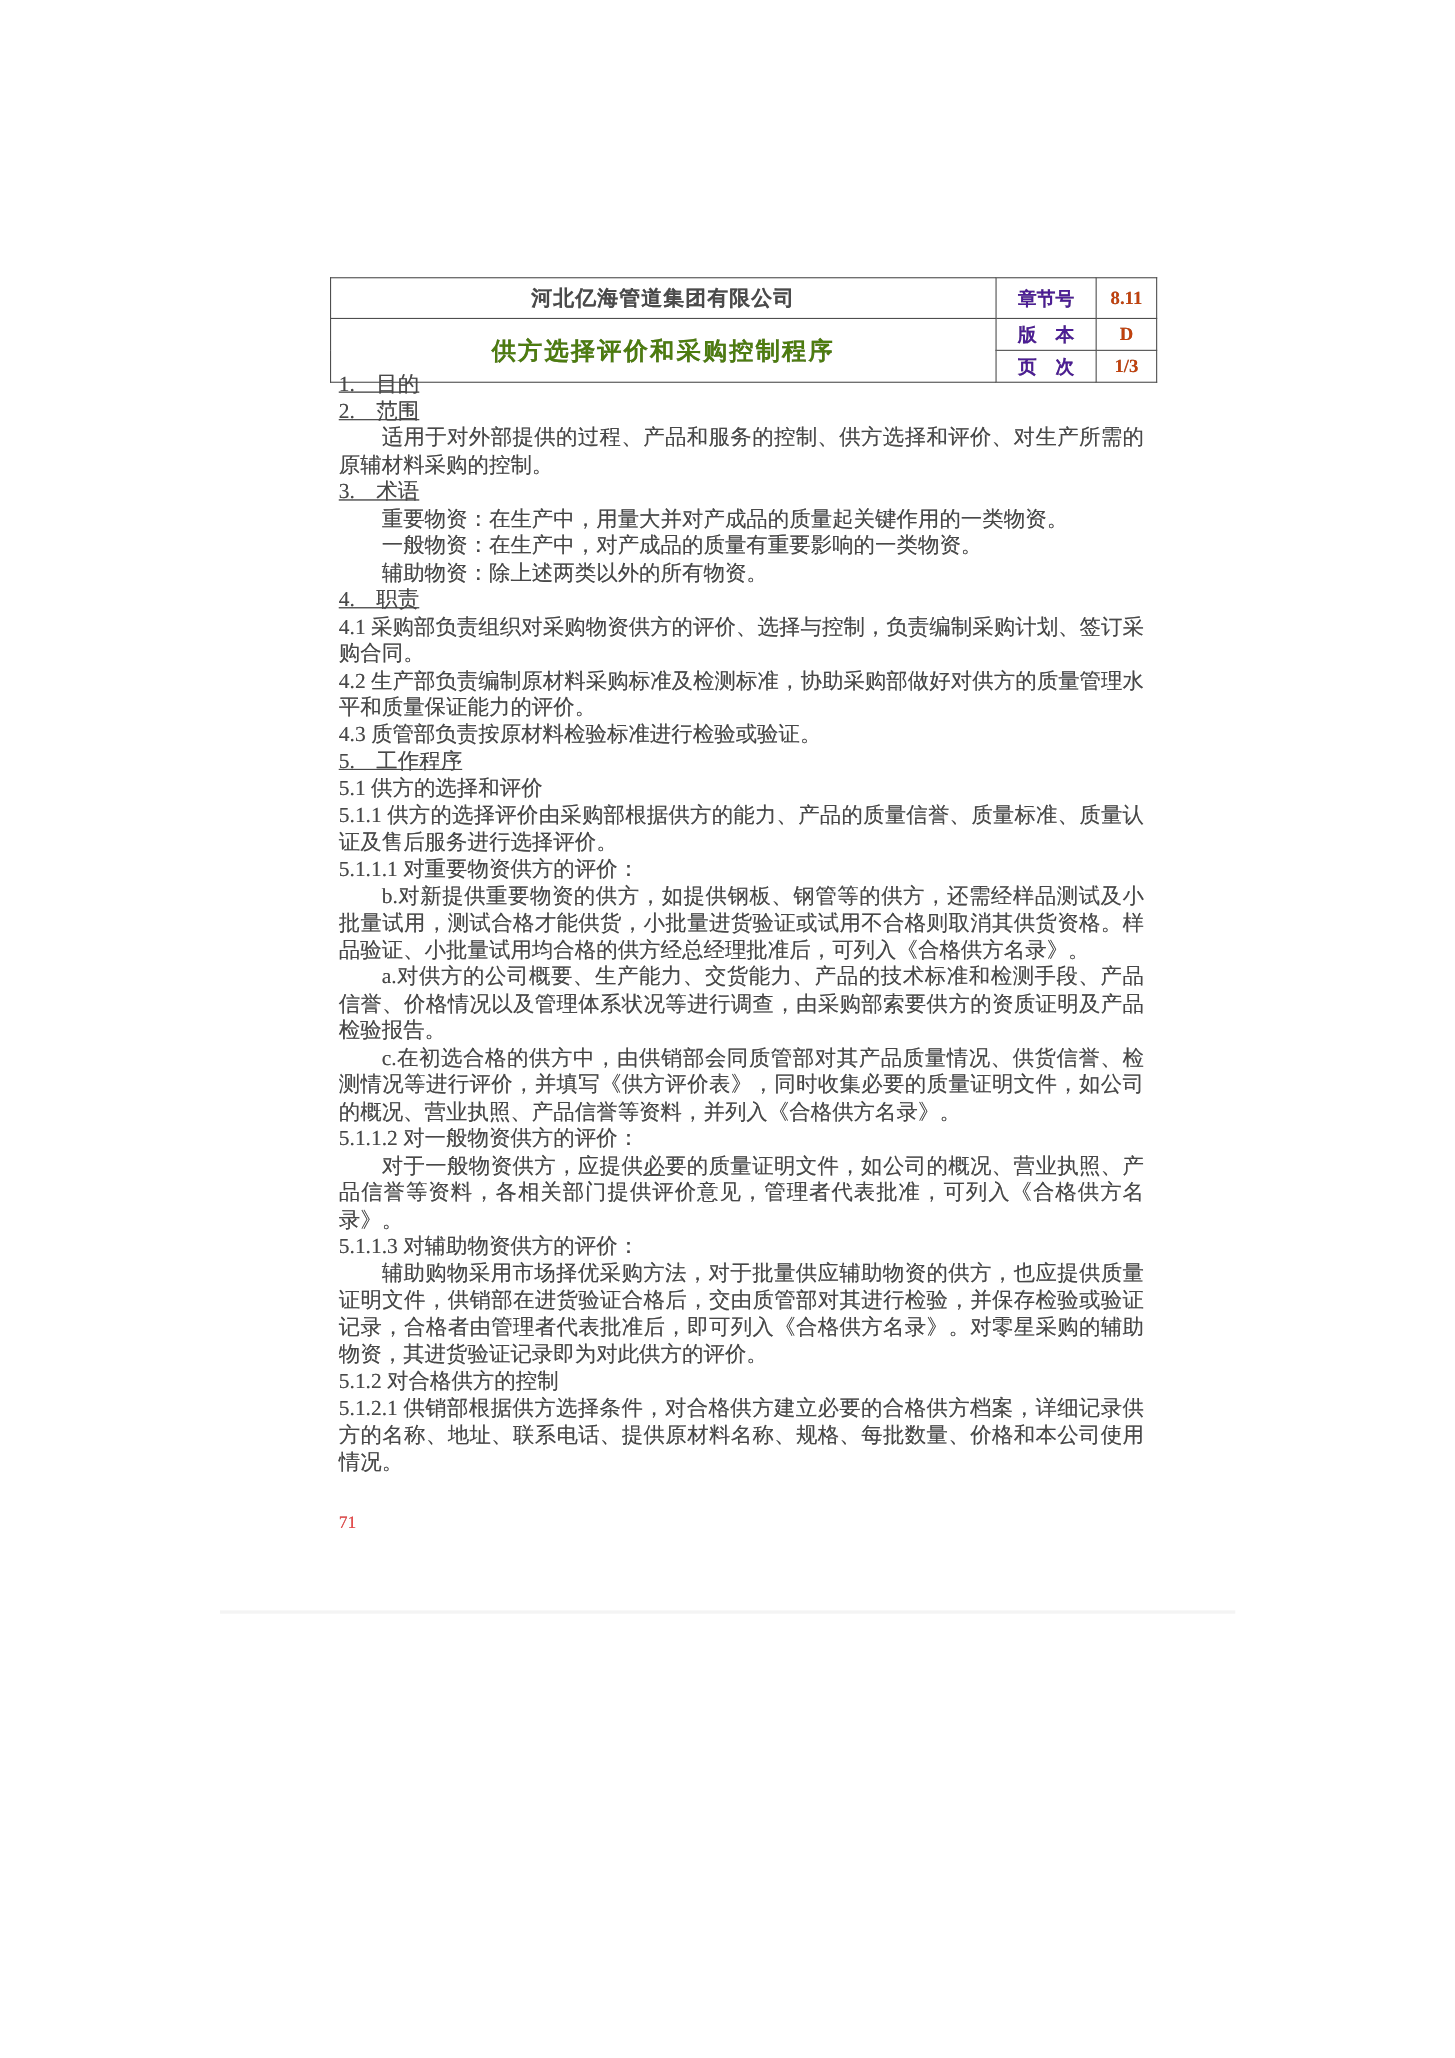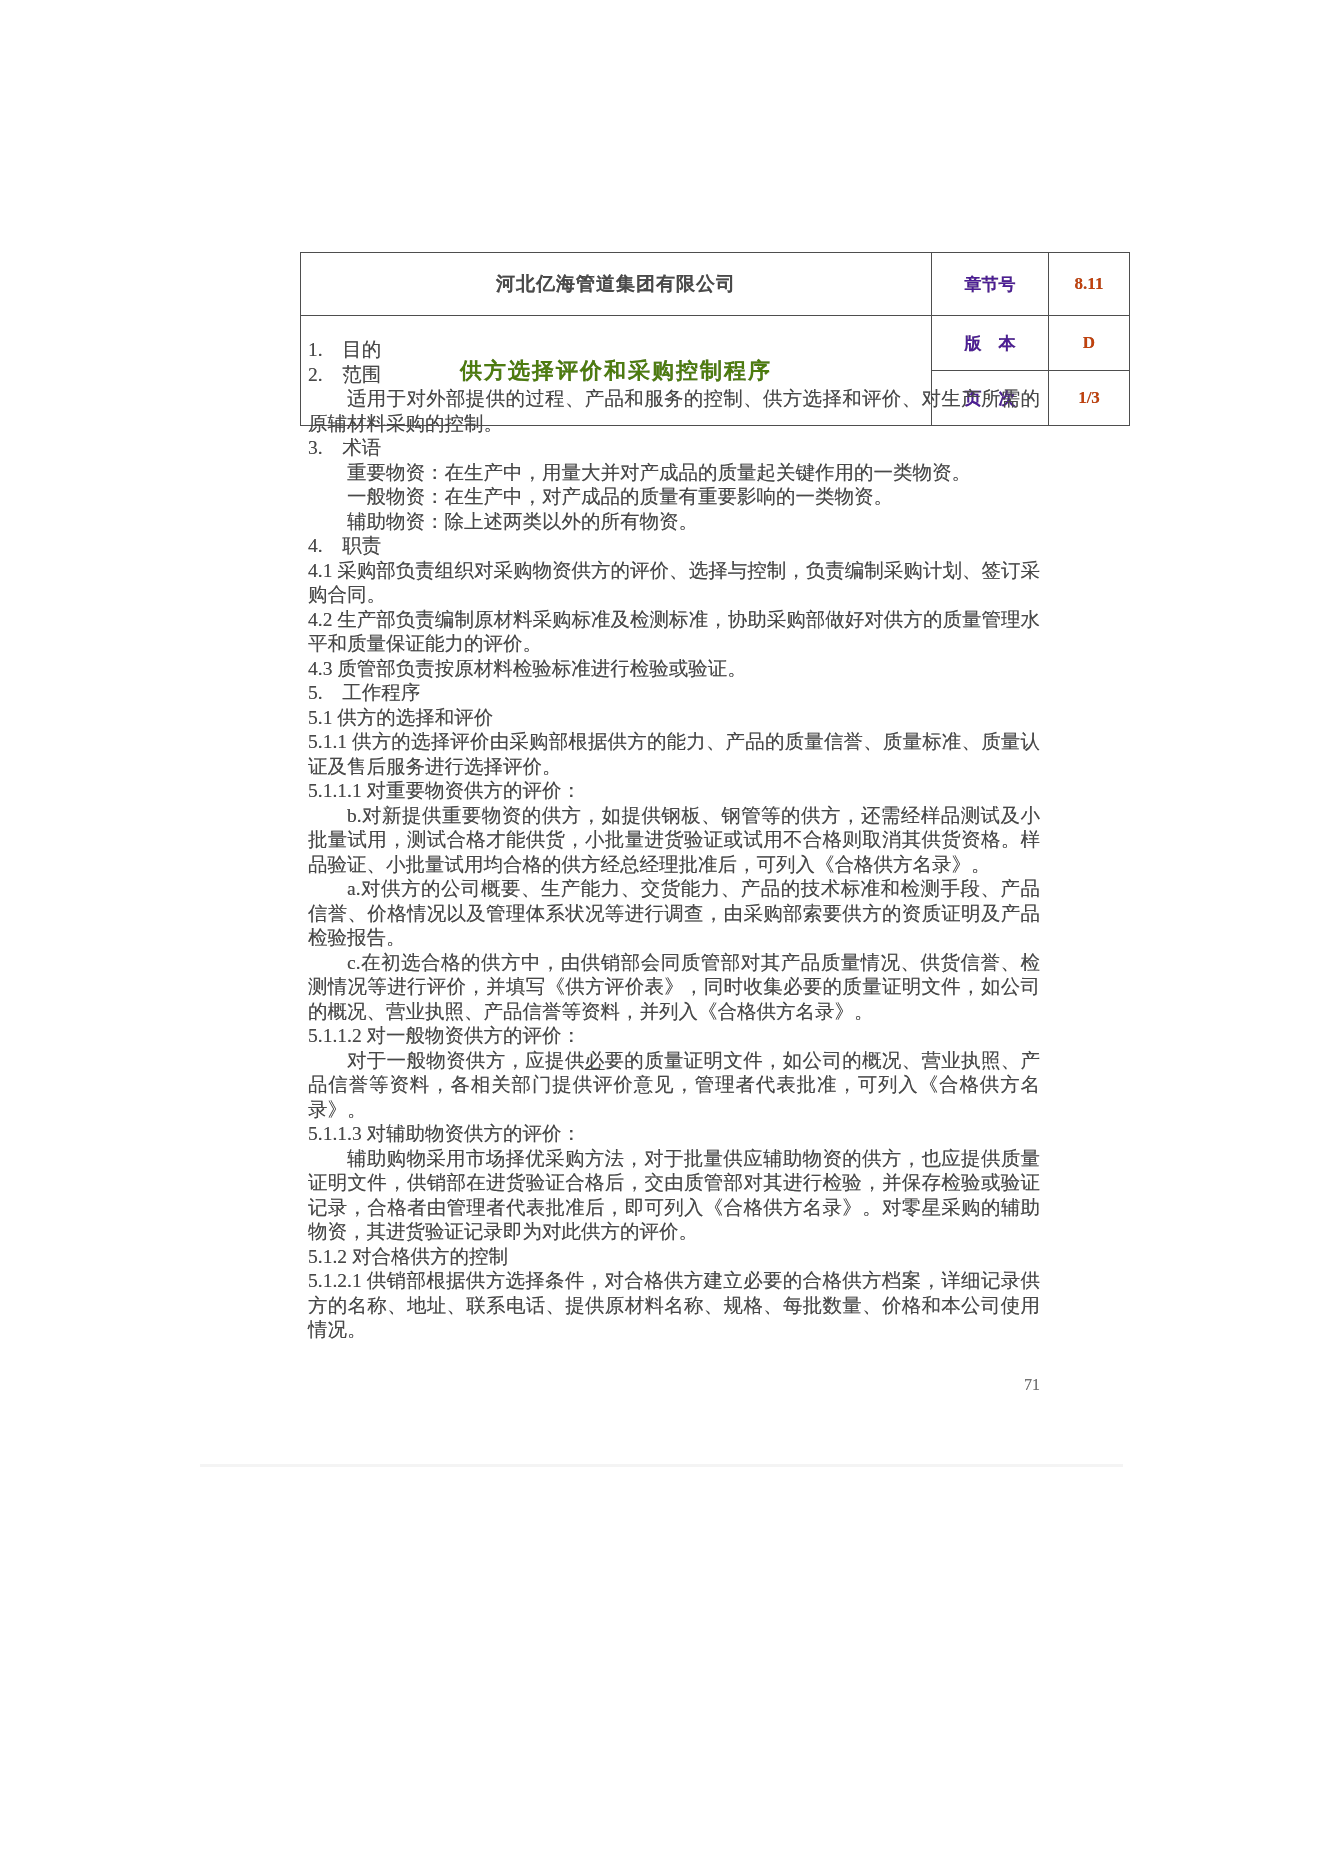--- a/index.html
+++ b/index.html
@@ -20,21 +20,21 @@
   .header-table {
     position: absolute;
     left: 300px;
     top: 252px;
     width: 736px;
     border-collapse: collapse;
     table-layout: fixed;
   }
   .header-table td {
     border: 1.6px solid #4e4e4e;
-    padding: 15px;
+    padding: 2px;
     vertical-align: middle;
     text-align: center;
     overflow: hidden;
   }
   .header-table .row-company td { height: 32px; }
   .header-table .row-meta td   { height: 24px; }
 
   .cell-company {
     font-size: 19px;
     font-weight: bold;
@@ -67,32 +67,32 @@
     width: 732px;
     font-size: 19.5px;
     line-height: 24.5px;
     text-align: justify;
     text-justify: inter-character;
     color: #484848;
   }
   .doc-body p.para { margin: 0; padding: 0; }
   .doc-body p.indent  { text-indent: 2em; }
   .doc-body p.flush   { text-indent: 0; }
-  .doc-body p.heading { text-indent: 0; }
+  .doc-body p.heading { text-indent: 0; text-decoration: underline; }
   .doc-body u { text-decoration-thickness: 1px; text-underline-offset: 2px; }
 
   
   .page-number {
     position: absolute;
     left: 308px;
     top: 1376px;
     width: 732px;
-    text-align: right;
+    text-align: left;
     font-size: 16px;
-    color: #737373;
+    color: #ef4444;
     font-family: Liberation Serif, serif;
   }
 
   .page-divider-line {
     position: absolute;
     left: 200px;
     top: 1464px;
     width: 923px;
     height: 3px;
     background: #f4f4f4;

